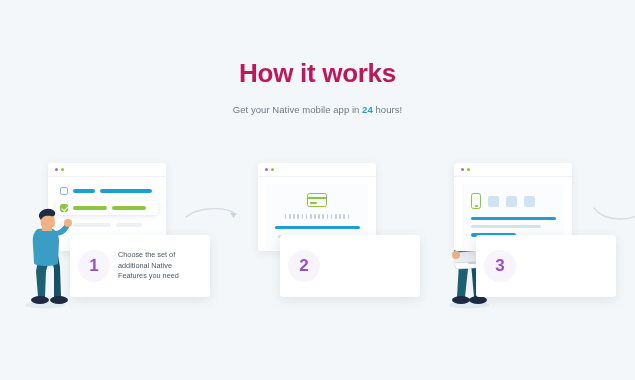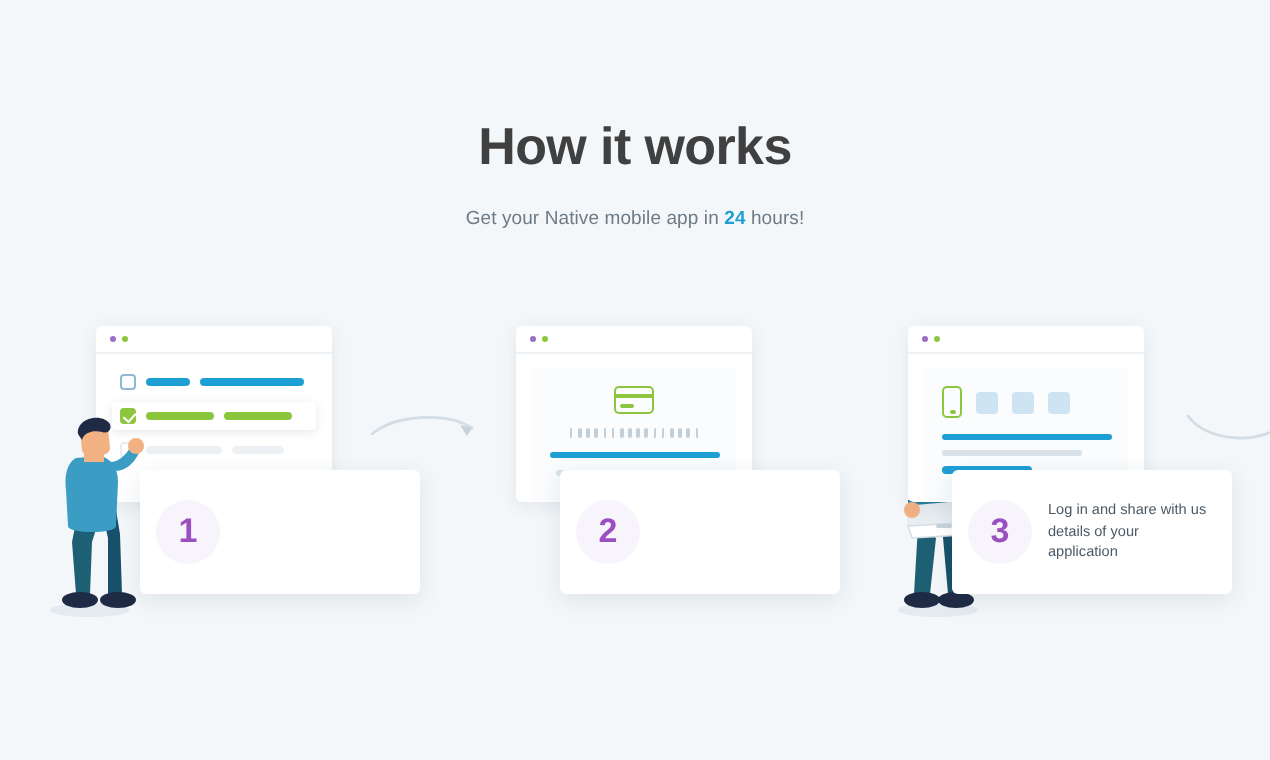--- a/index.html
+++ b/index.html
@@ -23,21 +23,21 @@
   .header {
     position: absolute;
     top: 58px;
     left: 0;
     width: 100%;
     text-align: center;
   }
   .page-title {
     font-size: 26px;
     font-weight: bold;
-    color: #404040;
+    color: #be185d;
     letter-spacing: -0.3px;
     line-height: 30px;
   }
   .page-subtitle {
     margin-top: 16px;
     font-size: 9.5px;
     color: #6d7b86;
     letter-spacing: 0.05px;
   }
   .page-subtitle .hl {
@@ -271,20 +271,21 @@
         <path d="M20 24 C16 26 14 32 15 40 L16 58 C16 62 40 62 40 58 L41 36 C41 28 37 24 32 23 Z" fill="#3b9dc4"></path>
         <path d="M38 30 C44 32 50 26 52 20 L48 17 C45 23 41 26 37 26 Z" fill="#3b9dc4"></path>
         <circle cx="50" cy="18" r="4" fill="#f2b183"></circle>
         <path d="M22 10 C22 4 34 3 36 9 L37 19 C37 24 24 25 23 20 Z" fill="#f2b183"></path>
         <path d="M21 12 C20 4 33 1 37 7 C38 10 36 12 33 11 C29 10 24 11 23 15 Z" fill="#1f2a44"></path>
         <rect x="24" y="21" width="10" height="5" fill="#f2b183"></rect>
       </svg>
 
       <div class="info-card">
         <div class="step-num">1</div>
+        <div class="step-text">Choose the set of additional Native Features you need</div>
       </div>
 
       <svg class="arrow arrow-1" width="58" height="22" viewBox="0 0 58 22">
         <path d="M2 14 C14 4 40 3 52 11" stroke="#d4dde4" stroke-width="1.4" fill="none" stroke-linecap="round"></path>
         <path d="M52 11 L46 9.5 L49.5 15 Z" fill="#c7d2da"></path>
       </svg>
     </div>
 
     <div class="step step-2">
 
@@ -368,18 +369,17 @@
             </div>
             <div class="bar blue" style="width:85px;margin-bottom:5px"></div>
             <div class="bar gray" style="width:70px;margin-bottom:5px"></div>
             <div class="bar blue" style="width:45px"></div>
           </div>
         </div>
       </div>
 
       <div class="info-card">
         <div class="step-num">3</div>
-        <div class="step-text">Log in and share with us details of your application</div>
       </div>
     </div>
 
   </div>
 </div>
 
 </body></html>

